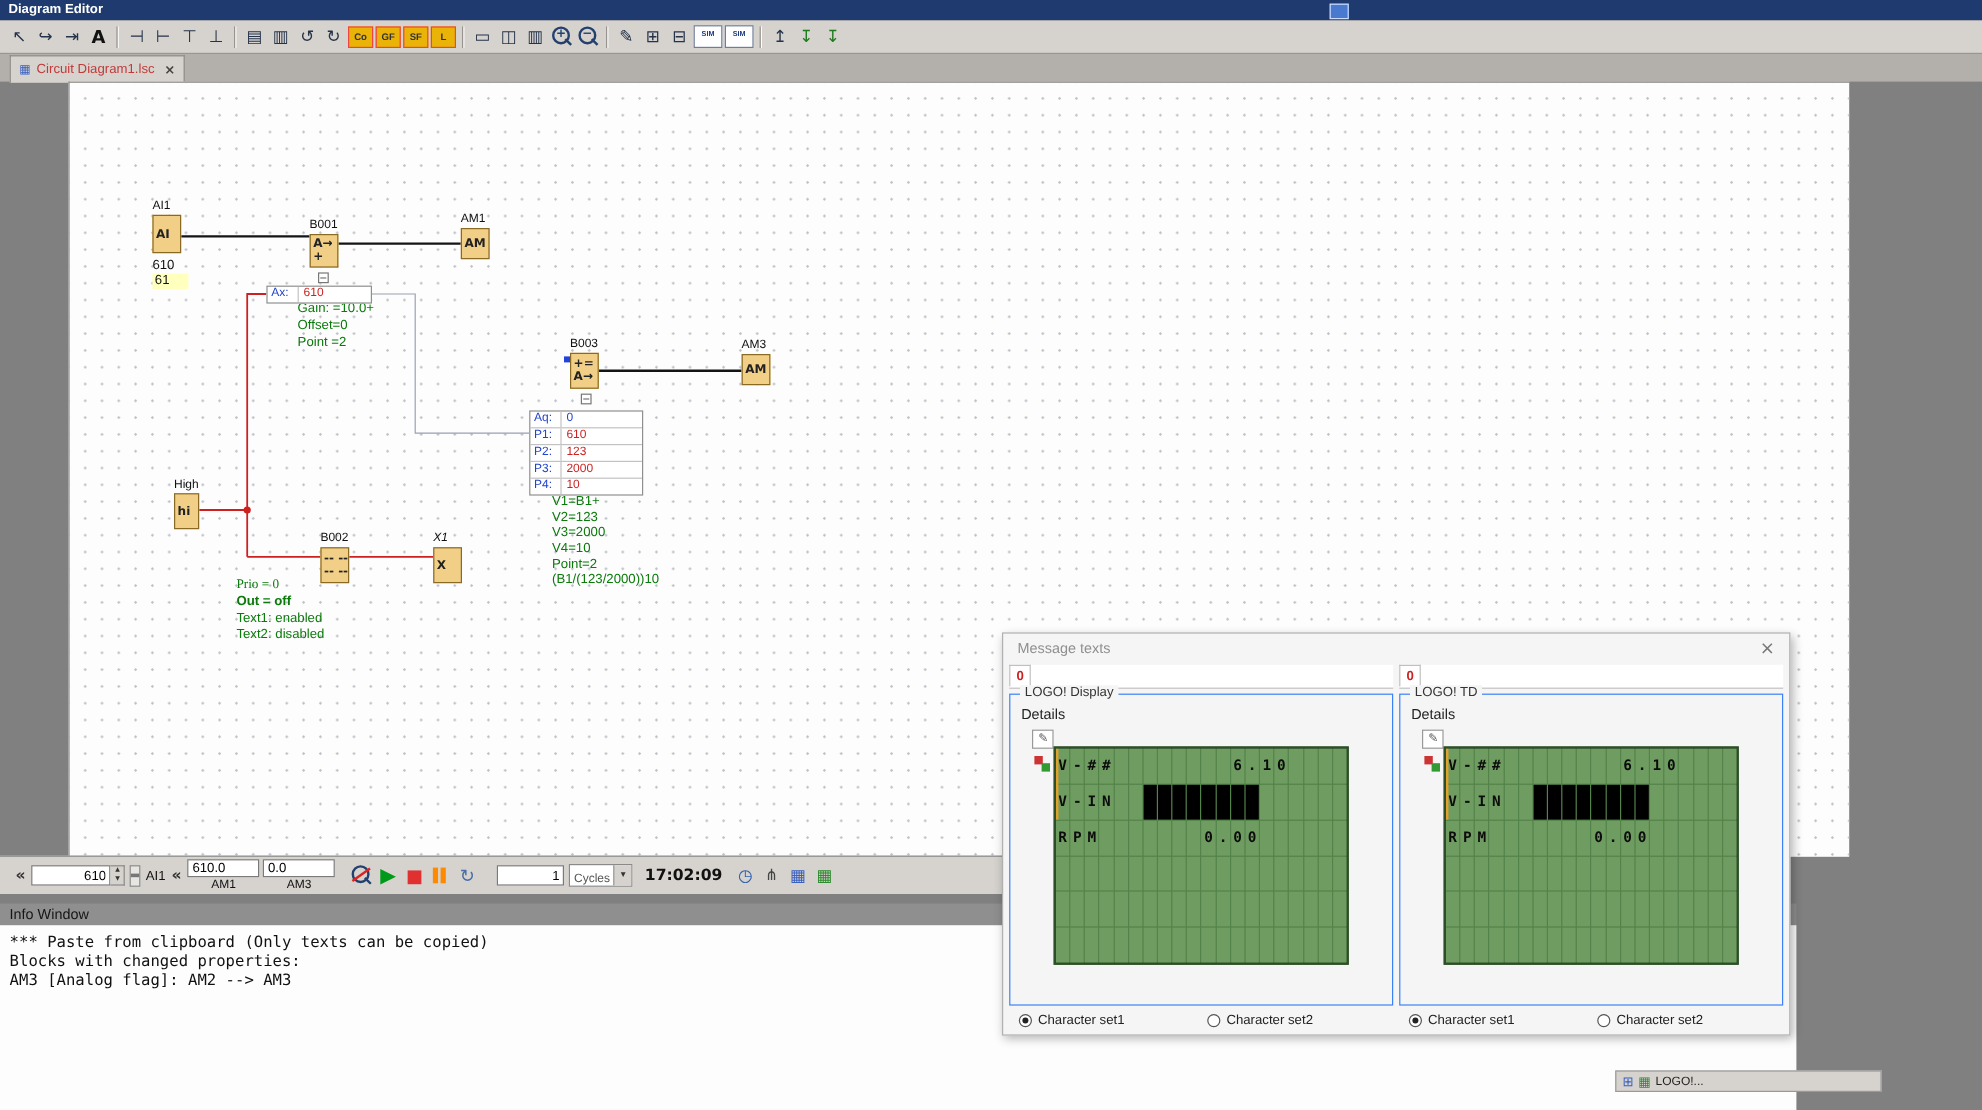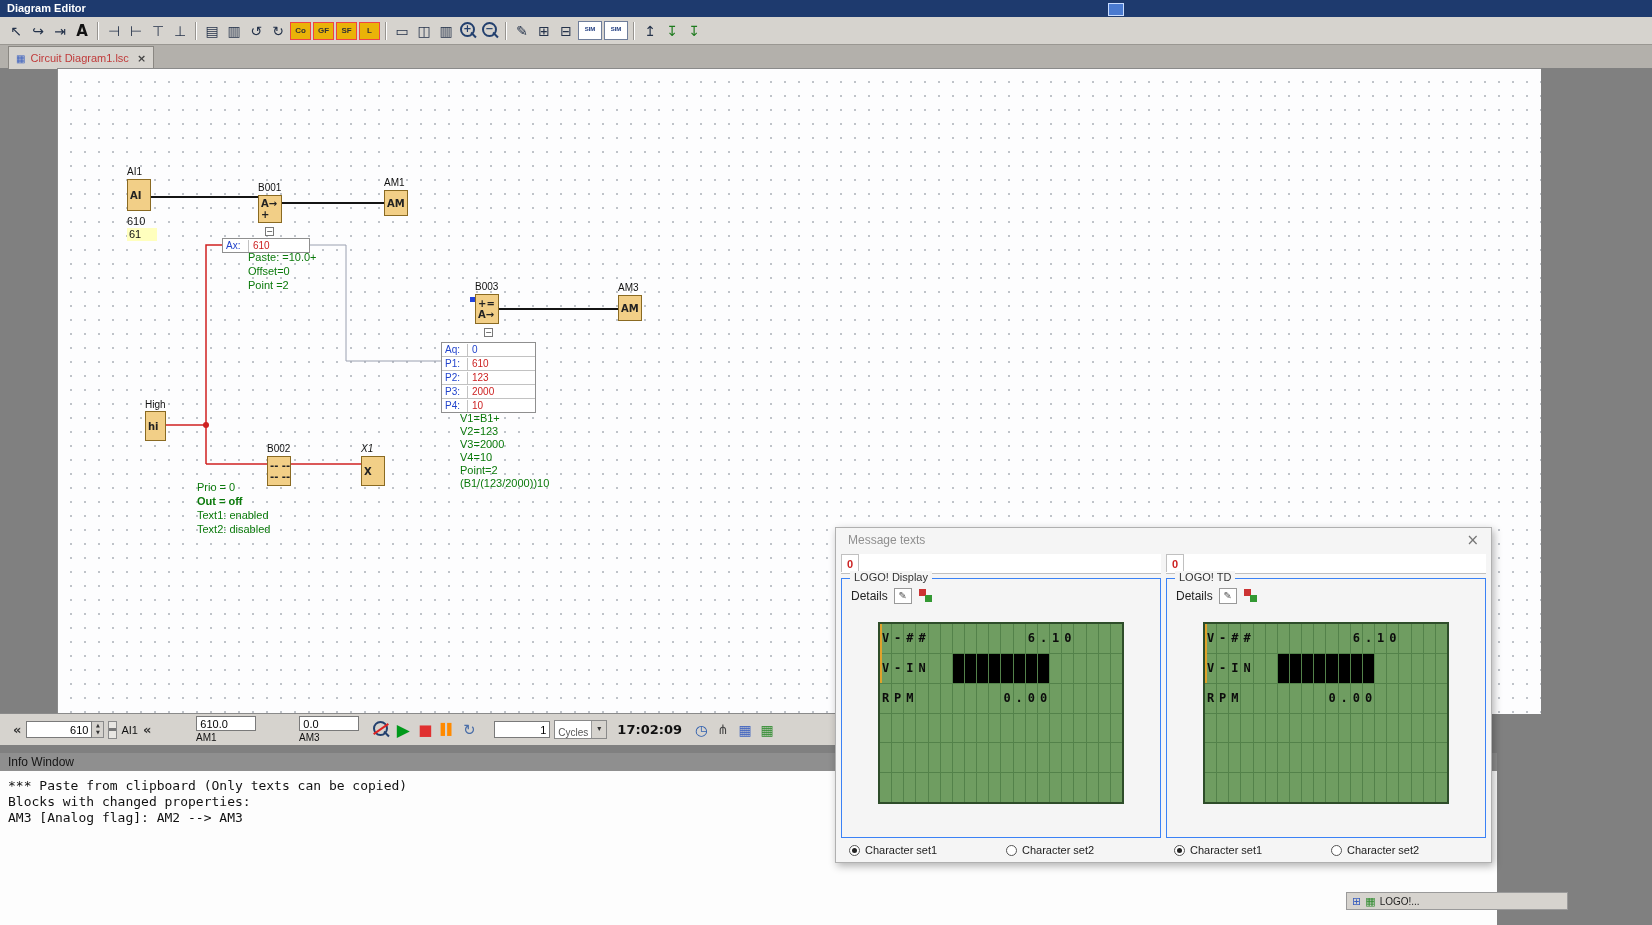--- a/index.html
+++ b/index.html
@@ -44,21 +44,21 @@
     padding:1px 2px;display:flex;flex-direction:column;justify-content:center;}
   .bline{font:bold 10px/11px "DejaVu Sans",sans-serif;color:#222;white-space:nowrap;}
   .blklabel{position:absolute;font:10px "Liberation Sans",sans-serif;color:#111;white-space:nowrap;}
   .cv-text{position:absolute;font:11px "Liberation Sans",sans-serif;color:#111;white-space:nowrap;}
   .cv-text.green{color:#0b7a0b;}
   .cv-text.hl{background:#ffffbe;padding:0 16px 1px 2px;}
   .expander{position:absolute;width:9px;height:9px;background:#fff;border:1px solid #777;
     font:8px/7px "DejaVu Sans",sans-serif;text-align:center;color:#333;box-sizing:border-box;}
   .bluepin{position:absolute;width:5px;height:5px;background:#2244dd;}
   .pbox{position:absolute;background:#fff;border:1px solid #8f8f8f;box-sizing:border-box;}
-  .prow{display:flex;height:13px;border-top:1px solid #c2c2c2;align-items:center;}
+  .prow{display:flex;height:13px;border-top:1px solid #c2c2c2;}
   .prow:first-child{border-top:none;}
   .plab{width:26px;font:10px/12px "Liberation Sans",sans-serif;color:#2244cc;padding-left:3px;
     border-right:1px solid #c2c2c2;box-sizing:border-box;}
   .pval{flex:1;font:10px/12px "Liberation Sans",sans-serif;padding-left:4px;}
 
   
   .simbar{position:absolute;left:0;top:713px;width:840px;height:32px;background:#d6d3ce;border-top:1px solid #8a8a8a;
     display:flex;align-items:center;box-sizing:border-box;padding-left:8px;}
   .sb-arr{font:bold 13px "DejaVu Sans",sans-serif;color:#333;margin:0 5px;}
   .numwrap{display:inline-flex;height:17px;}
@@ -66,21 +66,21 @@
     text-align:right;padding:0 3px;box-sizing:border-box;background:#fff;}
   .numin.cyc{width:56px;margin-left:14px;}
   .spin{display:inline-flex;flex-direction:column;width:12px;height:17px;border:1px solid #8a8a8a;border-left:none;
     background:#d6d3ce;box-sizing:border-box;}
   .spin i{font:5px/7px "DejaVu Sans",sans-serif;color:#333;text-align:center;font-style:normal;}
   .sliderico{width:7px;height:16px;border:1px solid #8a8a8a;background:#e8e6e2;margin-left:4px;position:relative;}
   .sliderico::after{content:"";position:absolute;left:0;top:6px;width:100%;height:3px;background:#777;}
   .sb-lab{font:11px "Liberation Sans",sans-serif;color:#111;margin-left:4px;}
   .outcol{display:inline-flex;flex-direction:column;align-items:center;margin-right:3px;}
   .outbox{width:60px;height:15px;border:1px solid #7a7a7a;background:#fff;
-    font:11px/15px "Liberation Sans",sans-serif;padding-left:3px;box-sizing:border-box;align-self:flex-start;margin-left:40px;}
+    font:11px/15px "Liberation Sans",sans-serif;padding-left:3px;box-sizing:border-box;align-self:flex-start;}
   .outlab{font:10px "Liberation Sans",sans-serif;color:#111;margin-top:1px;}
   .simctr{display:inline-flex;align-items:center;margin-left:8px;}
   .simctr .ic{width:22px;text-align:center;font-family:"DejaVu Sans",sans-serif;}
   .cycsel{display:inline-flex;align-items:flex-end;height:17px;border:1px solid #8a8a8a;background:#fff;margin-left:4px;}
   .cycsel span{font:10px "Liberation Sans",sans-serif;color:#555;padding:0 3px;}
   .cycsel .dd{width:14px;height:100%;background:#d6d3ce;border-left:1px solid #999;
     font:8px/15px "DejaVu Sans",sans-serif;text-align:center;color:#333;font-style:normal;}
   .sb-time{font:bold 13px "DejaVu Sans",sans-serif;color:#111;margin-left:10px;}
 
   
@@ -97,21 +97,21 @@
   .dlgtitle .txt{position:absolute;left:12px;top:5px;font:12px "Liberation Sans",sans-serif;color:#8f8f8f;}
   .dlgclose{position:absolute;right:12px;top:3px;font:15px "DejaVu Sans",sans-serif;color:#777;}
   .panel{position:absolute;top:26px;width:322px;height:308px;}
   .tabstrip{position:absolute;left:0;top:0;width:320px;height:19px;background:#fff;border-bottom:1px solid #c0c0c0;}
   .msgtab{display:inline-block;min-width:14px;height:18px;padding:0 5px;border:1px solid #c0c0c0;border-bottom:none;
     font:bold 11px/18px "Liberation Sans",sans-serif;color:#cc2222;text-align:center;box-sizing:border-box;}
   .group{position:absolute;left:0;top:24px;width:320px;height:260px;border:1px solid #3b82f6;box-sizing:border-box;}
   .gtitle{position:absolute;top:-8px;left:8px;background:#f5f5f5;padding:0 4px;
     font:11px "Liberation Sans",sans-serif;color:#333;}
   .details{position:absolute;left:9px;top:9px;display:flex;align-items:center;gap:6px;
-    font:12px "Liberation Sans",sans-serif;color:#222;}
+    font:12px "Liberation Sans",sans-serif;color:#222;flex-direction:column;}
   .miniedit{width:16px;height:14px;border:1px solid #999;background:#fff;
     font:10px/13px "DejaVu Sans",sans-serif;color:#555;text-align:center;}
   .minichars{width:16px;height:14px;position:relative;}
   .minichars i{position:absolute;width:7px;height:7px;}
   .minichars i.a{left:1px;top:0;background:#c33;}
   .minichars i.b{left:7px;top:6px;background:#393;}
   .lcd{position:absolute;left:36px;top:43px;width:242px;height:178px;background:#53824a;border:2px solid #2e4d2a;
     display:grid;gap:1px;box-sizing:content-box;}
   .cell{background:#6f9d61;display:flex;align-items:center;justify-content:center;
     font:bold 12px "DejaVu Sans Mono",monospace;color:#0c0c0c;overflow:hidden;}
@@ -233,30 +233,30 @@
       <div class="blk" style="left: 209px; top: 387px; width: 24px; height: 30px;">
         <div class="bline">-- --</div>
         <div class="bline">-- --</div>
       </div>
       <div class="blklabel" style="left: 303px; top: 374px; font-style: italic;">X1</div>
       <div class="blk" style="left: 303px; top: 387px; width: 24px; height: 30px;">
         <div class="bline">X</div>
       </div>
       <div class="cv-text " style="left: 69px; top: 146px;">610</div>
       <div class="cv-text hl" style="left: 69px; top: 159px;">61</div>
-      <div class="cv-text green" style="left: 190px; top: 182px;">Paste: =10.0+</div>
+      <div class="cv-text green" style="left: 190px; top: 182px;">Gain: =10.0+</div>
       <div class="cv-text green" style="left: 190px; top: 196px;">Offset=0</div>
       <div class="cv-text green" style="left: 190px; top: 210px;">Point =2</div>
       <div class="cv-text green" style="left: 402px; top: 343px;">V1=B1+</div>
       <div class="cv-text green" style="left: 402px; top: 356px;">V2=123</div>
       <div class="cv-text green" style="left: 402px; top: 369px;">V3=2000</div>
       <div class="cv-text green" style="left: 402px; top: 382px;">V4=10</div>
       <div class="cv-text green" style="left: 402px; top: 395px;">Point=2</div>
       <div class="cv-text green" style="left: 402px; top: 408px;">(B1/(123/2000))10</div>
-      <div class="cv-text green" style="left: 139px; top: 412px;">Prio = 0</div>
+      <div class="cv-text green" style="left: 139px; top: 412px; font-family: Liberation Serif, serif;">Prio = 0</div>
       <div class="cv-text green" style="left: 139px; top: 426px; font-weight: bold;">Out = off</div>
       <div class="cv-text green" style="left: 139px; top: 440px;">Text1: enabled</div>
       <div class="cv-text green" style="left: 139px; top: 454px;">Text2: disabled</div>
       <div class="pbox" style="left: 164px; top: 169px; width: 88px;">
         <div class="prow">
           <span class="plab">Ax:</span>
           <span class="pval" style="color: rgb(204, 34, 34);">610</span>
         </div>
       </div>
       <div class="pbox" style="left: 383px; top: 273px; width: 95px;">

